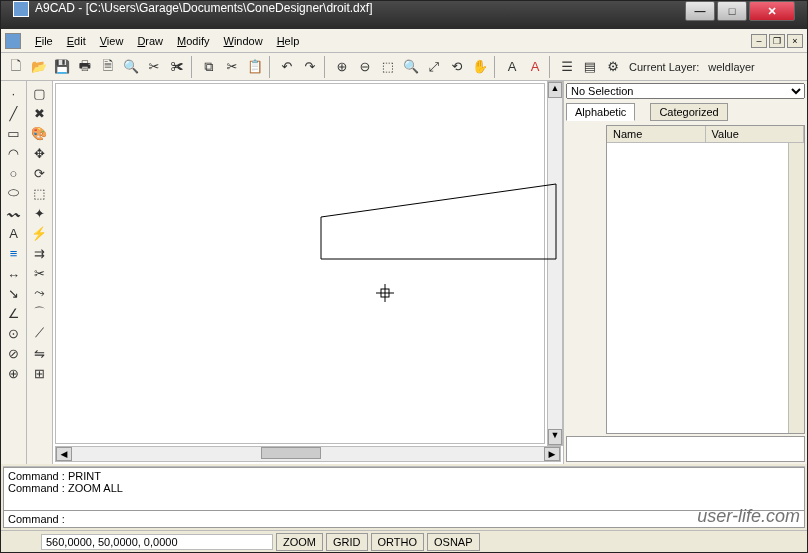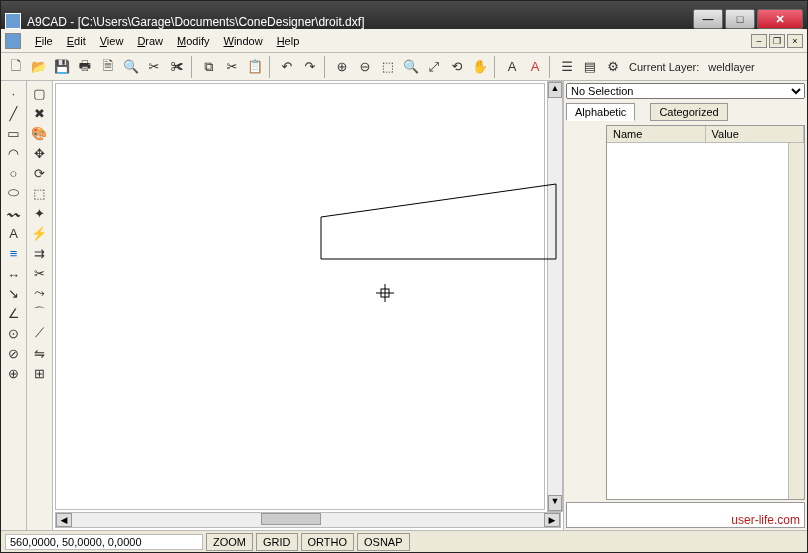--- a/index.html
+++ b/index.html
@@ -1,18 +1,18 @@
 <!DOCTYPE html>
 <html><head>
 <meta charset="utf-8">
 <style>
 * { box-sizing: border-box; margin: 0; padding: 0; }
 body { font-family: Tahoma, sans-serif; font-size: 11px; background: #fff; overflow: hidden; width: 808px; height: 553px; }
 .window { width: 808px; height: 553px; border: 1px solid #222; display: flex; flex-direction: column; background: #ece9d8; }
-.titlebar { height: 28px; background: linear-gradient(#4a4a4a,#2a2a2a); display: flex; align-items: flex-end; color: #fff; padding: 0 4px; }
+.titlebar { height: 28px; background: linear-gradient(#4a4a4a,#2a2a2a); display: flex; align-items: flex-start; color: #fff; padding: 0 12px; }
 .titlebar .icon { width: 16px; height: 16px; background: #6a9cd4; margin-right: 6px; border: 1px solid #fff; }
 .titlebar .title { flex: 1; font-size: 12px; }
 .win-btns { display: flex; gap: 2px; }
 .win-btn { width: 30px; height: 20px; background: linear-gradient(#e8e8e8,#bcbcbc); border: 1px solid #666; border-radius: 2px; display: flex; align-items: center; justify-content: center; font-size: 11px; font-weight: bold; color: #222; }
 .win-btn.close { width: 46px; background: linear-gradient(#e67,#c23); color: #fff; }
 .menubar { height: 24px; background: #f4f2e8; border-bottom: 1px solid #bbb; display: flex; align-items: center; padding: 0 4px; }
 .menubar .appicon { width: 16px; height: 16px; background: #6a9cd4; border: 1px solid #888; margin-right: 8px; }
 .menubar .menu { padding: 2px 6px; margin-right: 2px; cursor: default; }
 .menubar .menu span.u { text-decoration: underline; }
 .menubar-right { margin-left: auto; display: flex; gap: 2px; }
@@ -44,23 +44,23 @@
 .proptable .hdr { display: flex; background: #ece9d8; border-bottom: 1px solid #bbb; }
 .proptable .hdr div { flex: 1; padding: 2px 6px; border-right: 1px solid #bbb; font-size: 11px; }
 .propvscroll { width: 16px; background: #ece9d8; border-left: 1px solid #bbb; }
 .proptable-body { flex: 1; display: flex; }
 .proptable-cells { flex: 1; }
 .cmdarea { height: 62px; border-top: 1px solid #bbb; display: flex; flex-direction: column; background: #fff; margin: 2px; }
 .cmdlog { flex: 1; border: 1px solid #999; font-family: "MS Sans Serif", sans-serif; font-size: 11px; padding: 2px 4px; background: #fff; overflow: hidden; }
 .cmdline { display: flex; border: 1px solid #999; border-top: none; padding: 2px 4px; background: #fff; }
 .cmdline input { flex: 1; border: none; outline: none; font-family: inherit; font-size: 11px; }
 .statusbar { height: 22px; background: #ece9d8; border-top: 1px solid #bbb; display: flex; align-items: center; padding: 0 4px; font-size: 11px; }
-.statusbar .coords { width: 198px; border: 1px solid #bbb; background: #fff; padding: 1px 4px; }
+.statusbar .coords { width: 232px; border: 1px solid #bbb; background: #fff; padding: 1px 4px; margin-left: 36px; }
 .statusbar .sbtn { padding: 2px 6px; border: 1px solid #999; background: #ece9d8; margin-left: 3px; }
-.watermark { position: absolute; right: 8px; bottom: 26px; color: #b91c1c; font-size: 12px; pointer-events: none; }
+.watermark { position: absolute; right: 8px; bottom: 26px; color: #737373; font-size: 18px; font-style: italic; pointer-events: none; }
 .canvas-and-scroll { flex: 1; display: flex; }
 </style>
 </head>
 <body>
 
 <div class="window">
   <div class="titlebar">
     <div class="icon"></div>
     <div class="title">A9CAD - [C:\Users\Garage\Documents\ConeDesigner\droit.dxf]</div>
     <div class="win-btns">
@@ -199,20 +199,30 @@
         </div>
         <div class="proptable-body">
           <div class="proptable-cells"></div>
           <div class="propvscroll"></div>
         </div>
       </div>
       <div style="height:26px; border:1px solid #999; margin-top:2px; background:#fff;"></div>
     </div>
   </div>
 
+  <div class="cmdarea">
+    <div class="cmdlog">
+      <div>Command : PRINT</div>
+      <div>Command : ZOOM ALL</div>
+    </div>
+    <div class="cmdline">
+      <span style="margin-right:4px;">Command :</span>
+      <input type="text" style="">
+    </div>
+  </div>
 
   <div class="statusbar">
     <div class="coords">560,0000, 50,0000, 0,0000</div>
     <div class="sbtn">ZOOM</div>
     <div class="sbtn">GRID</div>
     <div class="sbtn">ORTHO</div>
     <div class="sbtn">OSNAP</div>
   </div>
 
   <div class="watermark">user-life.com</div>

